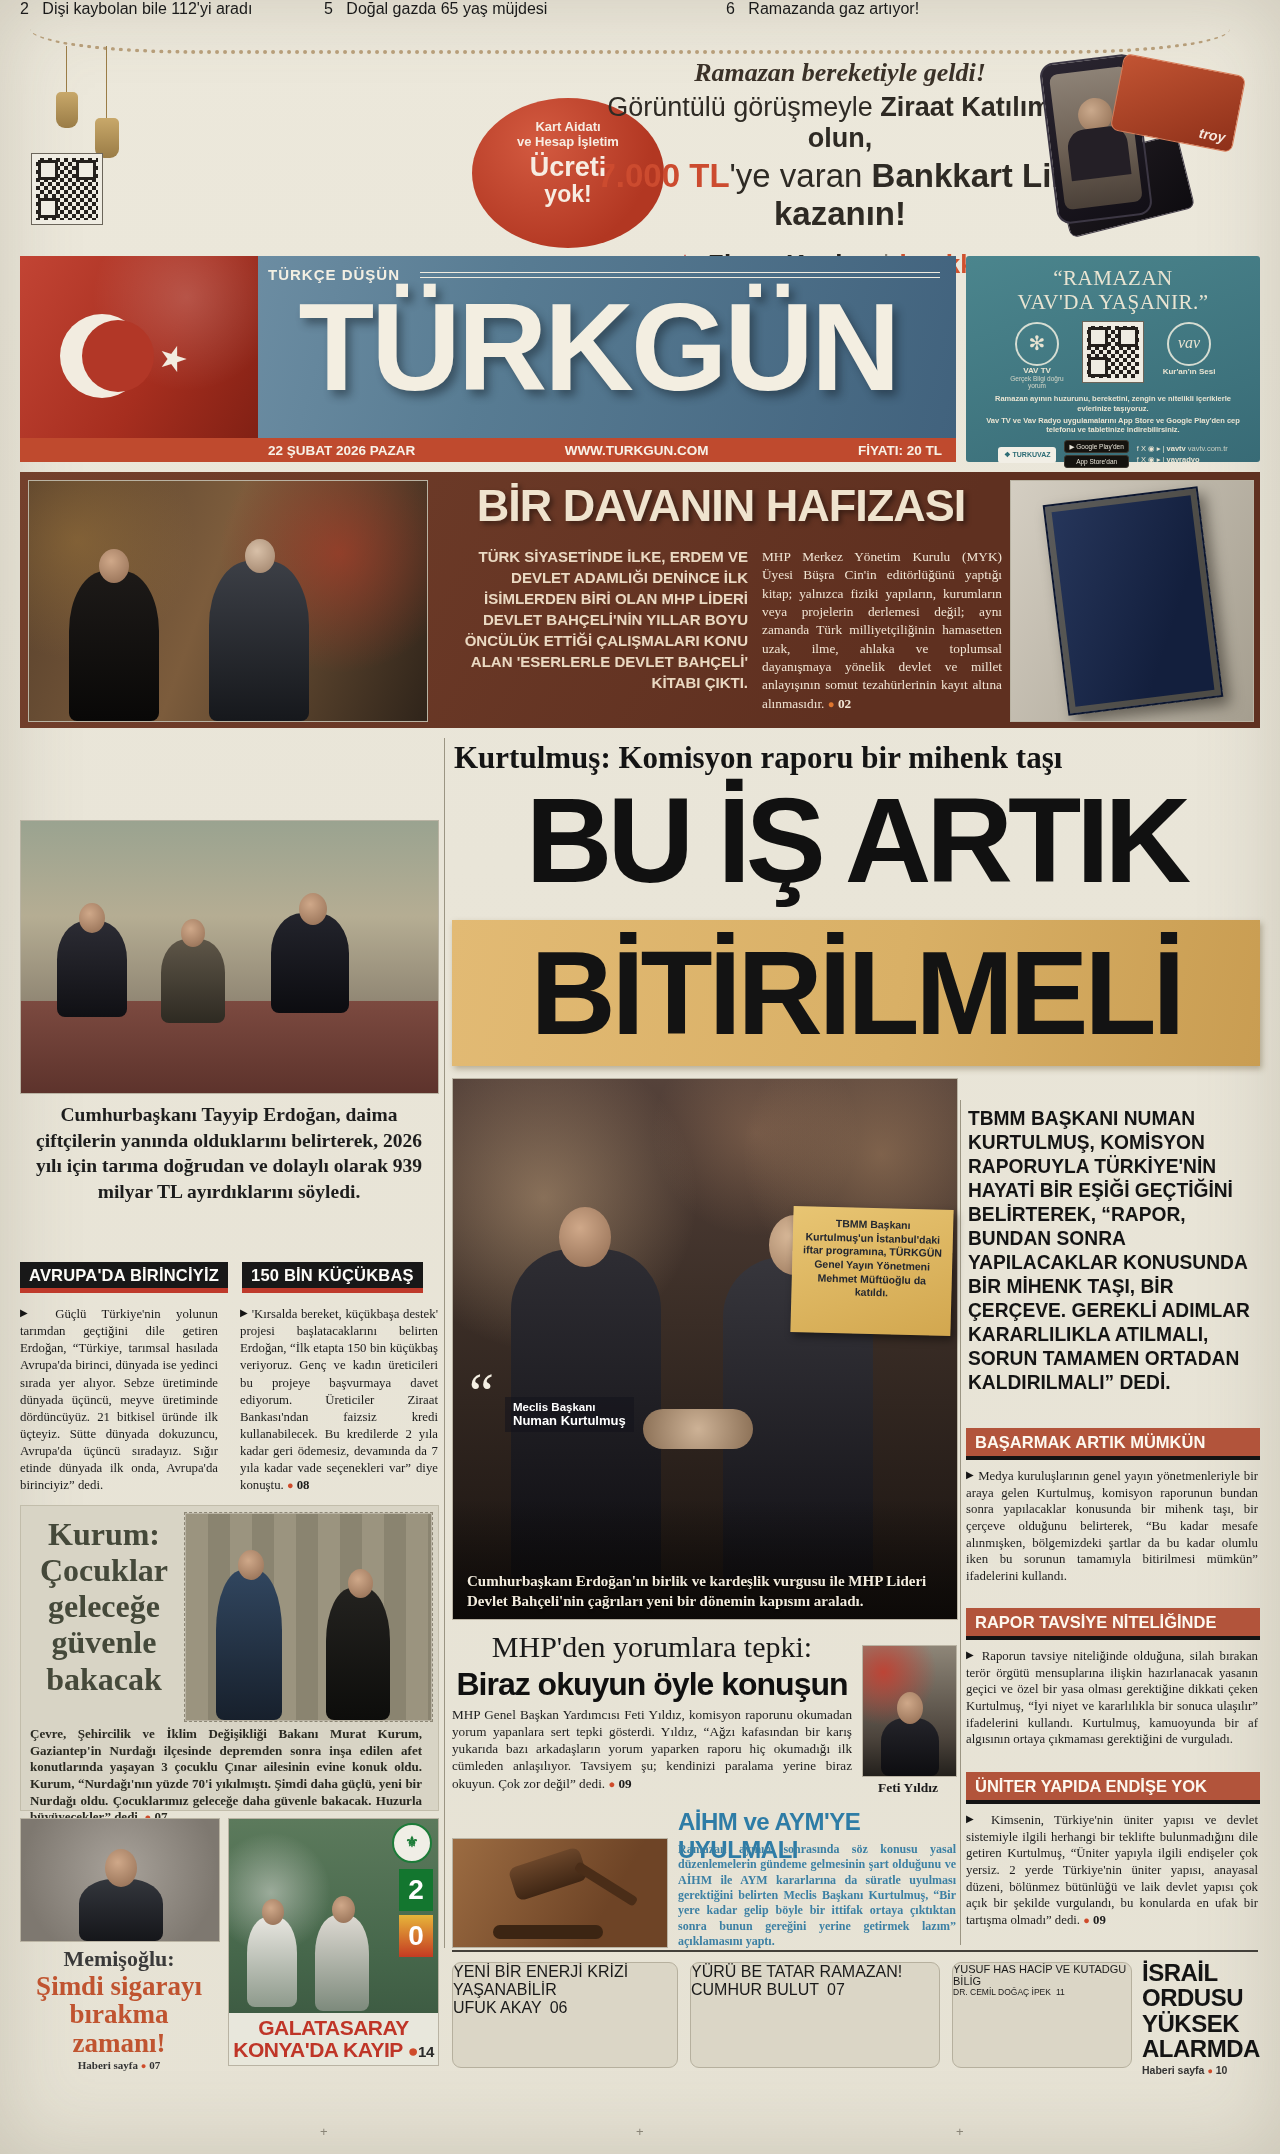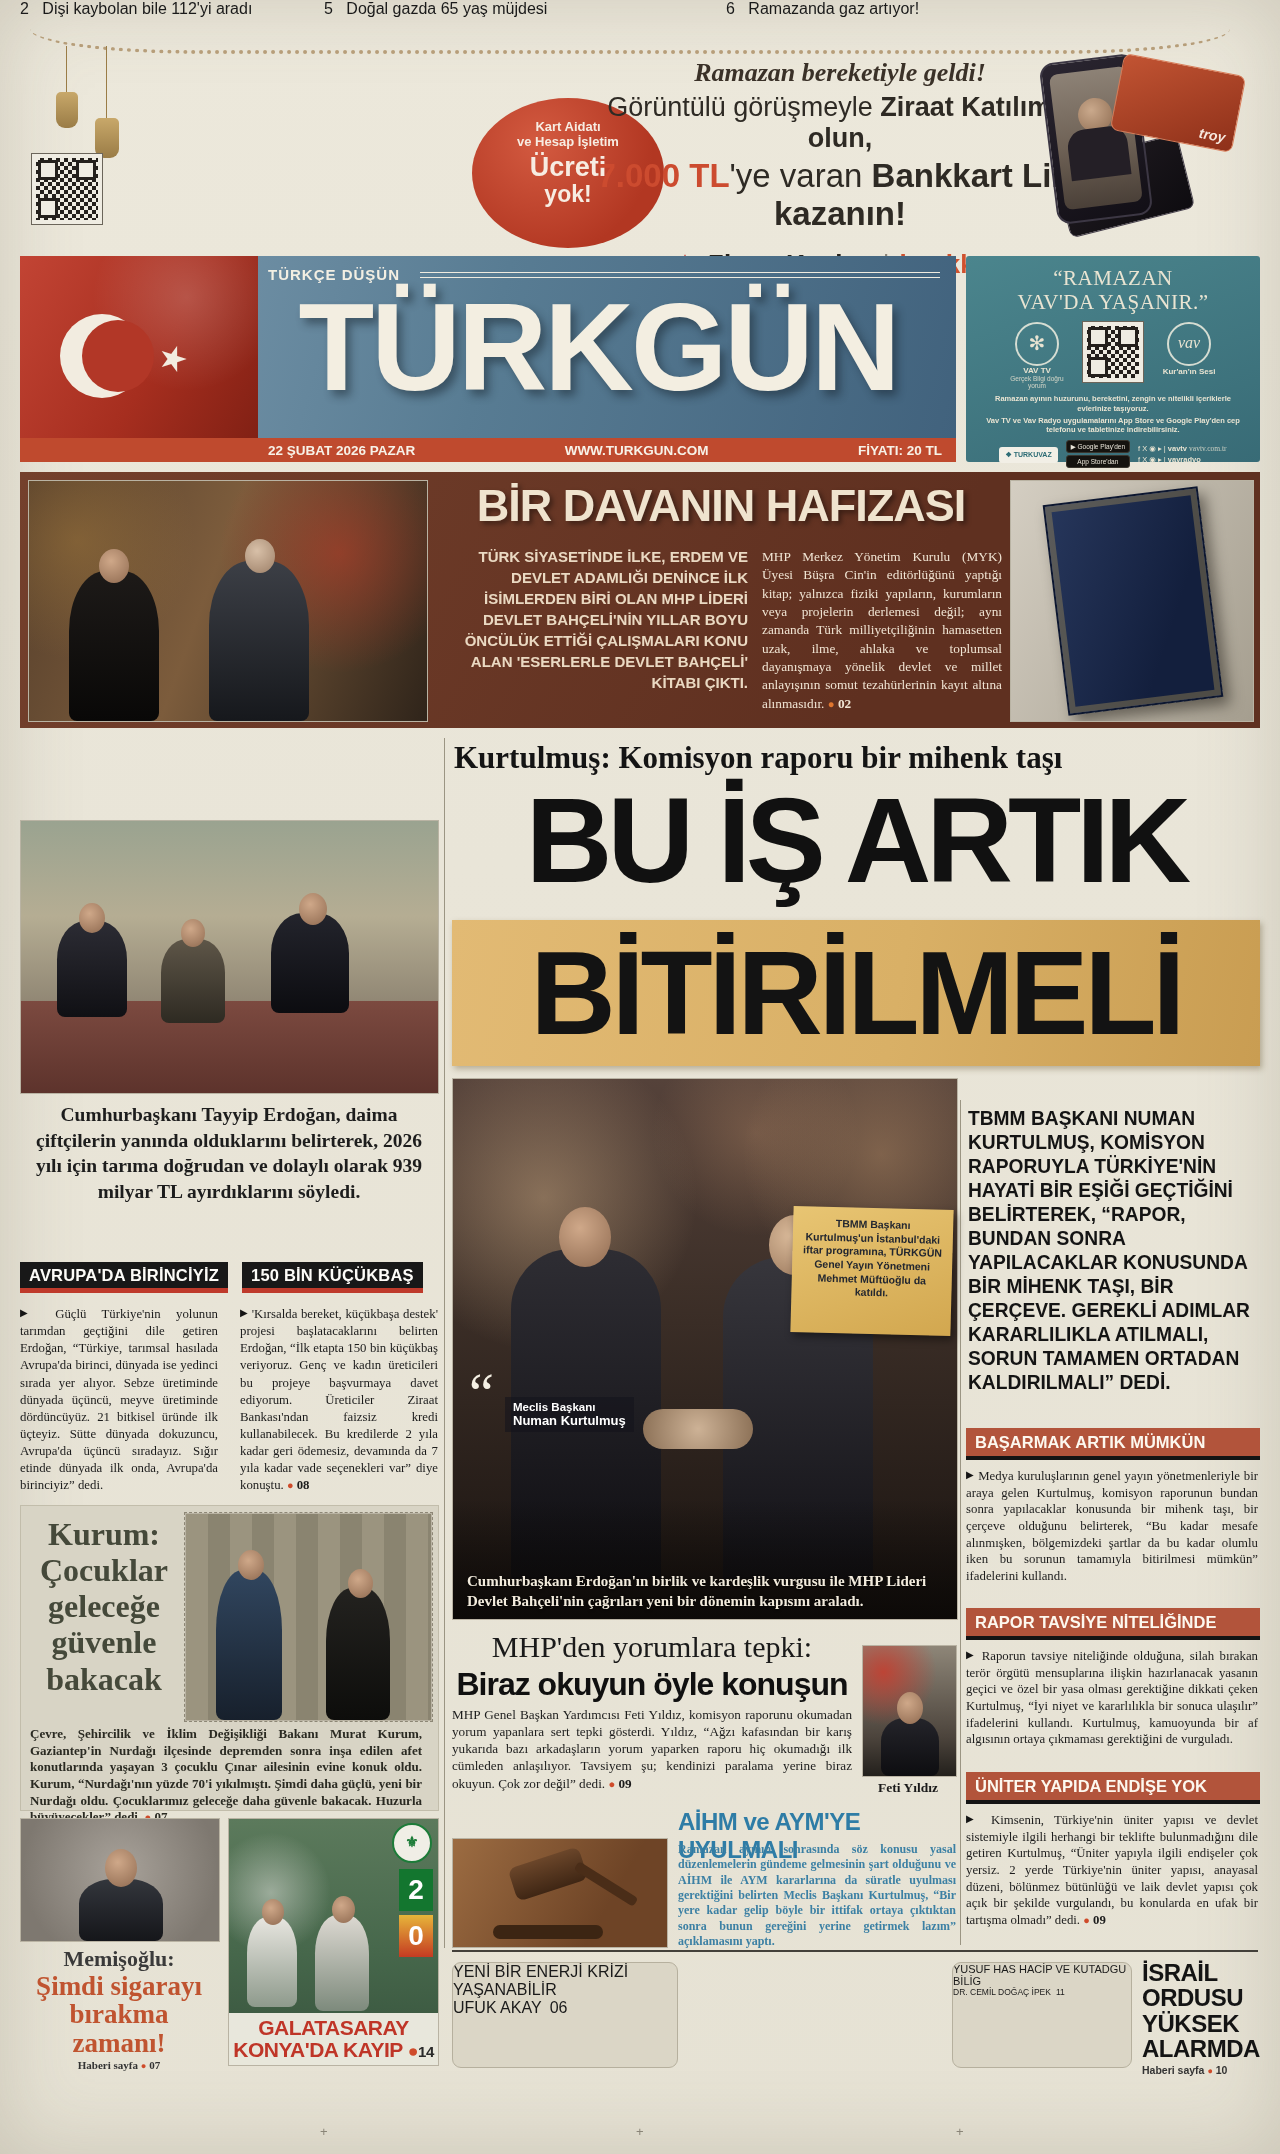--- a/index.html
+++ b/index.html
@@ -210,21 +210,21 @@
     <div style="font-size:7.5px;font-weight:bold;width:92%;margin:3px auto 0;line-height:1.25;">Vav TV ve Vav Radyo uygulamalarını App Store ve Google Play'den cep telefonu ve tabletinize indirebilirsiniz.</div>
     <div style="display:flex;align-items:center;justify-content:center;gap:8px;margin-top:5px;">
       <div style="background:#f2efe6;color:#2b6b74;border-radius:3px;font-size:7px;font-weight:900;padding:4px 6px;">
         <span>❖</span> <span>TURKUVAZ</span>
       </div>
       <div>
         <div class="store-badge">▶ <span>Google Play'den</span></div>
         <div class="store-badge"> <span>App Store'dan</span></div>
       </div>
       <div style="text-align:left;font-size:7.5px;line-height:1.4;">
-        <div><span>f X ◉ ▸</span> | <b>vavtv</b> <span style="opacity:.8;font-family:Liberation Serif, serif;">vavtv.com.tr</span></div>
+        <div><span>f X ◉ ▸</span> | <b>vavtv</b> <span style="opacity:.8;">vavtv.com.tr</span></div>
         <div><span>f X ◉ ▸</span> | <b>vavradyo</b></div>
       </div>
     </div>
   </div>
 
   <div class="abs dava"></div>
   <div class="abs ph dava-photo">
     <div class="fig" style="left:40px;bottom:0;width:90px;height:150px;"></div>
     <div class="head-sk" style="left:70px;bottom:138px;width:30px;height:34px;"></div>
     <div class="fig" style="left:180px;bottom:0;width:100px;height:160px;background:linear-gradient(180deg,#3c3f46,#16181c);"></div>
@@ -370,20 +370,25 @@
   <div class="abs" style="left:678px;top:1808px;width:300px;font-weight:900;font-size:24px;letter-spacing:-.5px;color:#2e7ca6;">AİHM ve AYM'YE UYULMALI</div>
   <div class="abs serif just" style="left:678px;top:1842px;width:278px;font-weight:700;font-size:12px;line-height:1.28;color:#3c80a4;">Ramazan ayının sonrasında söz konusu yasal düzenlemelerin gündeme gelmesinin şart olduğunu ve AİHM ile AYM kararlarına da süratle uyulması gerektiğini belirten Meclis Başkanı Kurtulmuş, “Bir yere kadar gelip böyle bir ittifak ortaya çıktıktan sonra bunun gereğini yerine getirmek lazım” açıklamasını yaptı.</div>
 
   <div class="abs rule-h" style="left:452px;top:1950px;width:806px;"></div>
 
   <div class="abs col-card" style="left:452px;width:224px;">
     <div class="col-photo"></div>
     <div class="col-title">YENİ BİR ENERJİ KRİZİ YAŞANABİLİR</div>
     <div class="col-bar"><span style="margin-right:8px;">UFUK AKAY</span><span class="col-num">06</span></div>
   </div>
+  <div class="abs col-card" style="left:690px;width:248px;">
+    <div class="col-photo"></div>
+    <div class="col-title">YÜRÜ BE TATAR RAMAZAN!</div>
+    <div class="col-bar"><span style="margin-right:8px;">CUMHUR BULUT</span><span class="col-num">07</span></div>
+  </div>
   <div class="abs col-card" style="left:952px;width:178px;">
     <div class="col-photo" style="width:56px;"></div>
     <div class="col-title" style="left:62px;font-size:11px;">YUSUF HAS HACİP VE KUTADGU BİLİG</div>
     <div class="col-bar" style="left:62px;font-size:8.5px;"><span style="margin-right:5px;">DR. CEMİL DOĞAÇ İPEK</span><span class="col-num">11</span></div>
   </div>
 
   <div class="abs" style="left:1142px;top:1960px;width:120px;font-weight:900;font-size:24px;line-height:1.06;letter-spacing:-.5px;color:#141414;">İSRAİL ORDUSU YÜKSEK ALARMDA</div>
   <div class="abs" style="left:1142px;top:2064px;font-size:10.5px;font-weight:700;color:#333;">
     <span>Haberi sayfa</span> <span class="dot">●</span> <b>10</b>
   </div>

